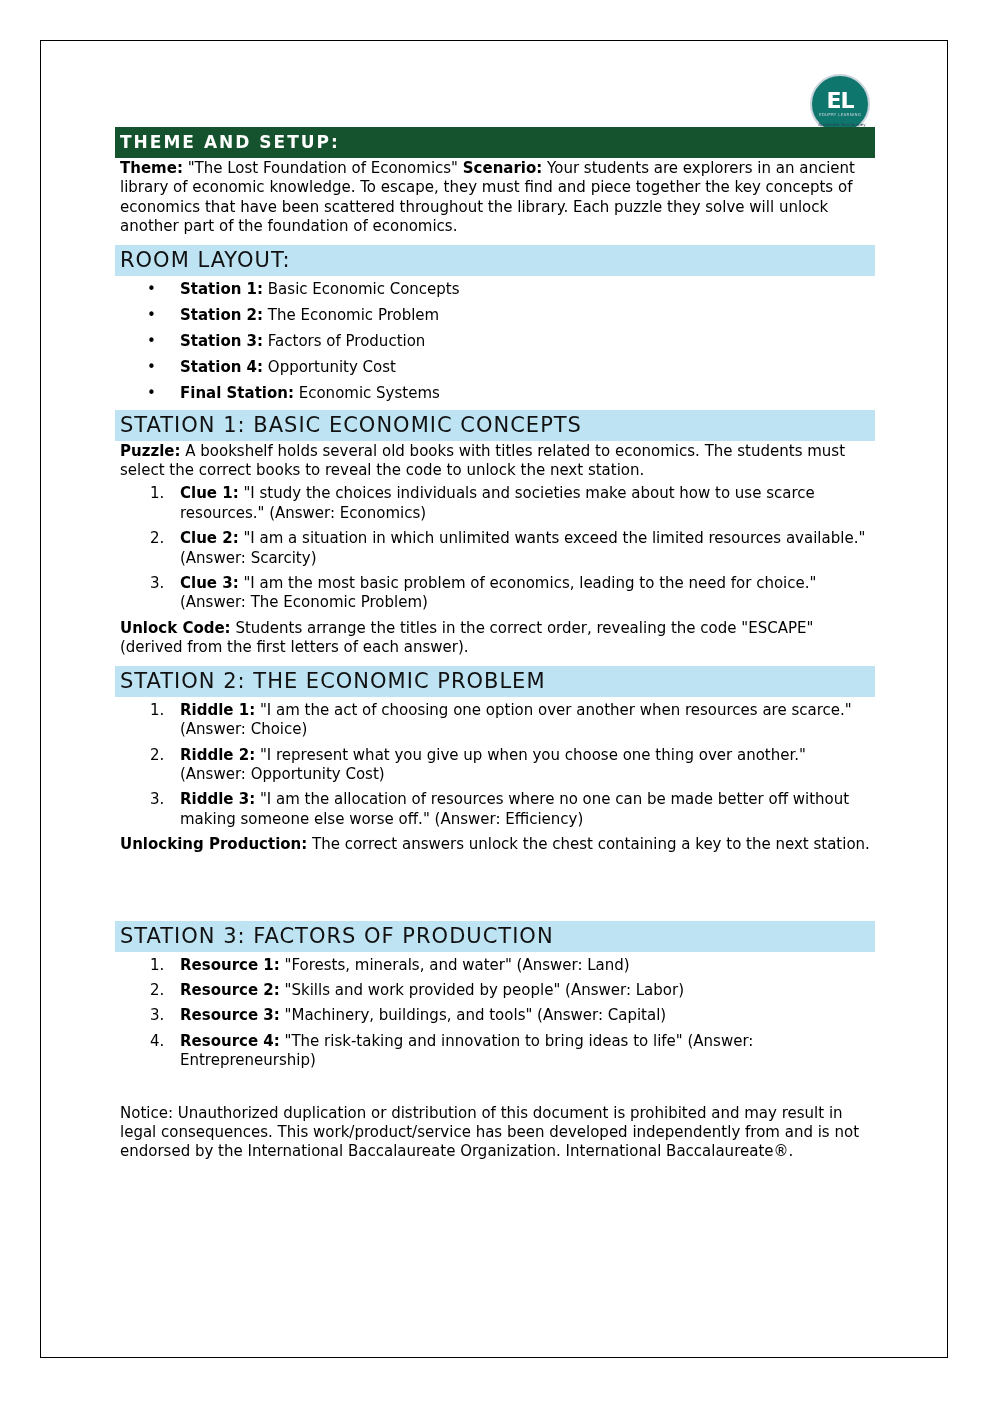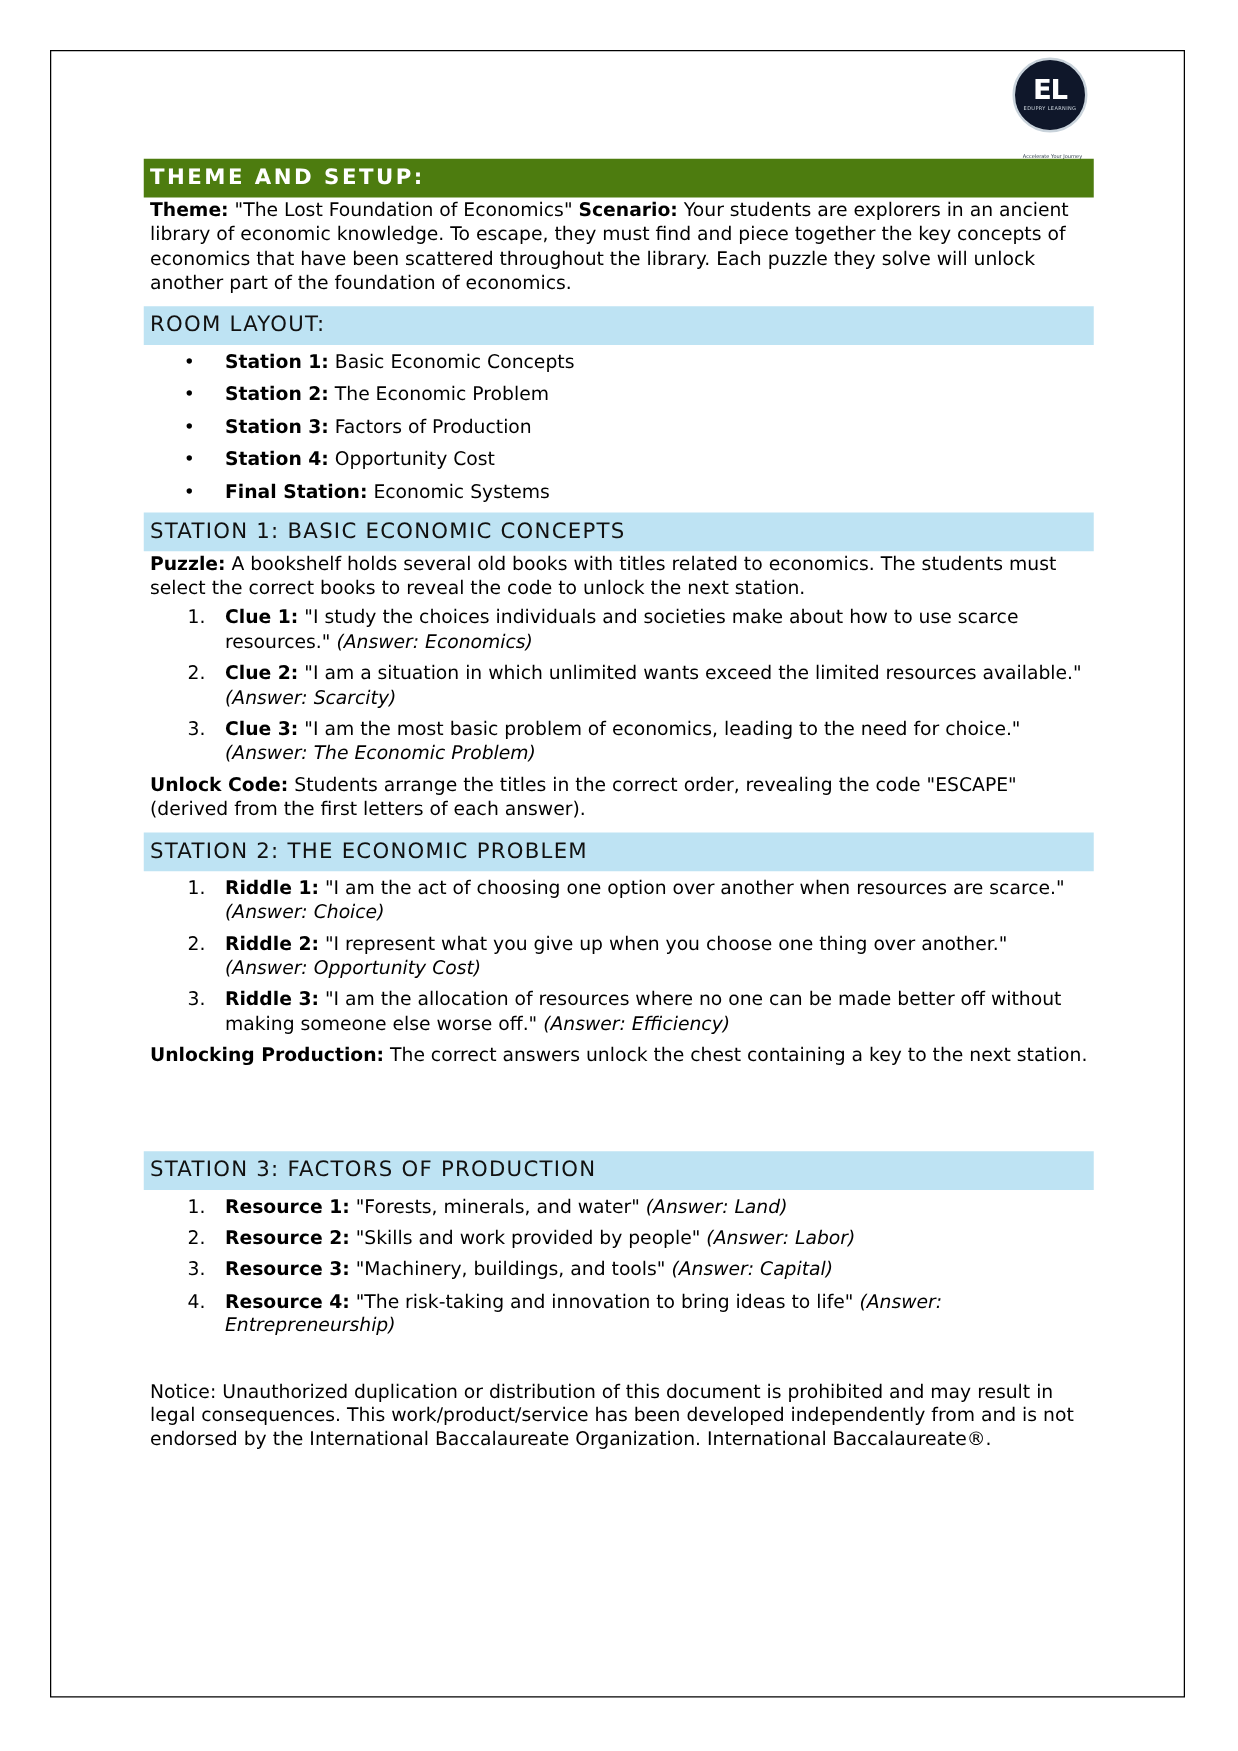--- a/index.html
+++ b/index.html
@@ -1,40 +1,40 @@
 <!DOCTYPE html>
 <html><head>
 <meta charset="utf-8">
 <style>
   html, body { margin: 0; padding: 0; background: #ffffff; }
   body { width: 990px; height: 1401px; position: relative; overflow: hidden;
          font-family: "DejaVu Sans", sans-serif; color: #000; }
   .page-border { position: absolute; left: 40px; top: 40px; width: 908px; height: 1318px;
                  border: 1px solid #000; box-sizing: border-box; }
-  .logo { position: absolute; left: 810px; top: 46px; width: 60px; height: 60px; border-radius: 50%;
-          background: #0f172a; border: 2px solid #c9d3db; box-sizing: border-box;
+  .logo { position: absolute; left: 810px; top: 74px; width: 60px; height: 60px; border-radius: 50%;
+          background: #0f766e; border: 2px solid #c9d3db; box-sizing: border-box;
           display: flex; flex-direction: column; align-items: center; justify-content: center; }
   .logo-mark { color: #fff; font-weight: bold; font-size: 22px; line-height: 22px; letter-spacing: -1px; }
   .logo-sub { color: #cfd8df; font-size: 4px; line-height: 6px; letter-spacing: 0.3px; }
   .logo-tag { position: absolute; left: 812px; top: 122px; width: 60px; font-size: 4px; color: #2b3b4a; text-align: center; }
   .content { position: absolute; left: 115px; top: 127px; width: 760px; }
-  .bar-dark { background: #4d7c0f; color: #fff; font-weight: bold; font-size: 17px; letter-spacing: 2px;
+  .bar-dark { background: #14532d; color: #fff; font-weight: bold; font-size: 17px; letter-spacing: 2px;
               height: 31px; line-height: 31px; padding-left: 5px; }
-  .bar-light { background: #bee3f3; color: #111; font-size: 17px; letter-spacing: 1px;
+  .bar-light { background: #bee3f3; color: #111; font-size: 21px; letter-spacing: 1px;
                height: 31px; line-height: 31px; padding-left: 5px; margin-top: 8px; }
   p { margin: 0; padding: 0 5px; font-size: 15px; line-height: 19.4px; }
   .after-bar { margin-top: 1px; }
   ul.layout { list-style: none; margin: 0; padding: 0; }
   ul.layout li { position: relative; padding-left: 65px; font-size: 15px; line-height: 26px; }
   ul.layout li .bullet { position: absolute; left: 32px; top: 0; }
   ol.items { list-style: none; margin: 4px 0 0 0; padding: 0; }
   ol.items li { position: relative; padding-left: 65px; font-size: 15px; line-height: 19.4px; margin-bottom: 6px; }
   ol.items li .num { position: absolute; left: 35px; top: 0; }
   .b { font-weight: bold; }
-  .i { font-style: italic; }
+  .i { }
   .gap-st3 { height: 58px; }
   .notice { margin-top: 33px; }
 </style>
 </head>
 <body>
 
 <div class="page-border"></div>
 
 <div class="logo">
   <span class="logo-mark">EL</span>

